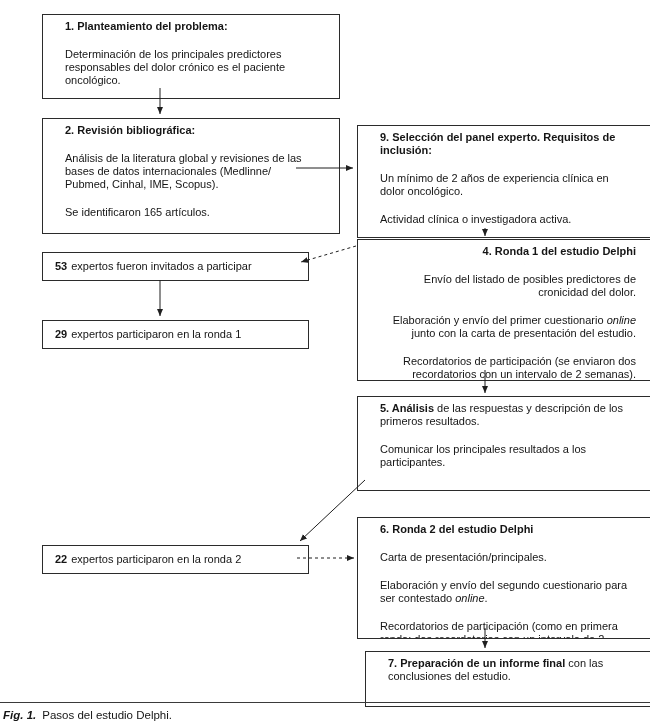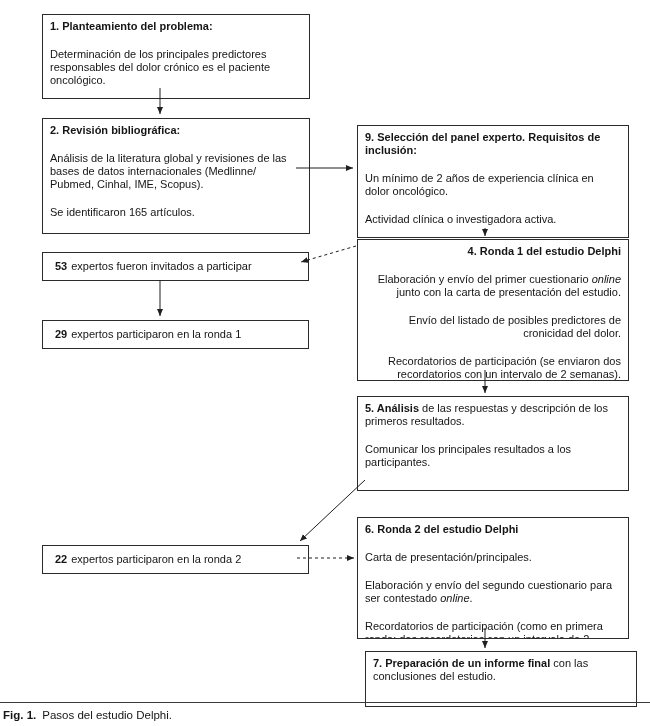--- a/index.html
+++ b/index.html
@@ -3,38 +3,38 @@
 <meta charset="utf-8">
 <style>
   html,body{margin:0;padding:0;background:#ffffff;}
   .figure{
     position:relative;width:650px;height:726px;background:#fff;color:#151515;
     font-family:"Liberation Sans","DejaVu Sans",sans-serif;font-size:11px;line-height:13px;
     overflow:hidden;
   }
   .box{
     position:absolute;background:#fff;border:1px solid #2b2b2b;
-    padding:5px 7px;overflow:hidden;
+    padding:5px 22px;overflow:hidden;
   }
   .box p{margin:0;}
   .box p + p{margin-top:15px;}
   .title{font-weight:bold;}
   b{font-weight:bold;}
   em{font-style:italic;}
   .side{
     position:absolute;background:#fff;border:1px solid #2b2b2b;
     display:flex;align-items:center;padding:0 0 0 12px;overflow:hidden;white-space:nowrap;
   }
   .num{font-weight:bold;margin-right:4px;}
   .arrows{position:absolute;left:0;top:0;pointer-events:none;}
   .caption{
     position:absolute;left:0;top:702px;width:650px;box-sizing:border-box;
     border-top:1px solid #3a3a3a;padding:6px 4px 0 3px;font-size:11.5px;
   }
-  .caption .fig{font-weight:bold;margin-right:6px;}
+  .caption .fig{font-weight:bold;margin-right:6px;font-style:italic;}
 
   #b1 {left:42px;  top:14px;  width:252px; height:73px;}
   #b2 {left:42px;  top:118px; width:252px; height:104px;}
   #b3 {left:357px; top:125px; width:256px; height:101px;}
   #b4 {left:357px; top:239px; width:256px; height:130px;text-align:right;}
   #s53{left:42px;  top:252px; width:253px; height:27px;}
   #s29{left:42px;  top:320px; width:253px; height:27px;}
   #b5 {left:357px; top:396px; width:256px; height:83px;}
   #b6 {left:357px; top:517px; width:256px; height:110px;}
   #s22{left:42px;  top:545px; width:253px; height:27px;}
@@ -58,22 +58,22 @@
   </div>
 
   <div class="box" id="b3">
     <p class="title">9. Selección del panel experto. Requisitos de inclusión:</p>
     <p>Un mínimo de 2 años de experiencia clínica en dolor oncológico.</p>
     <p>Actividad clínica o investigadora activa.</p>
   </div>
 
   <div class="box" id="b4">
     <p class="title">4. Ronda 1 del estudio Delphi</p>
+    <p>Envío del listado de posibles predictores de cronicidad del dolor.</p>
     <p><span>Elaboración y envío del primer cuestionario </span><em>online</em><span> junto con la carta de presentación del estudio.</span></p>
-    <p>Envío del listado de posibles predictores de cronicidad del dolor.</p>
     <p>Recordatorios de participación (se enviaron dos recordatorios con un intervalo de 2 semanas).</p>
   </div>
 
   <div class="side" id="s53">
     <span class="num">53</span>
     <span>expertos fueron invitados a participar</span>
   </div>
 
   <div class="side" id="s29">
     <span class="num">29</span>

